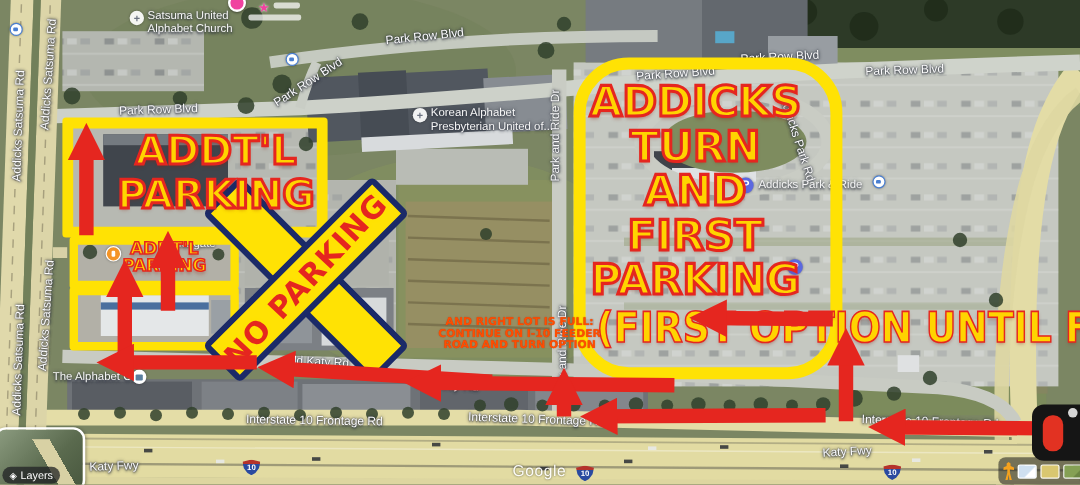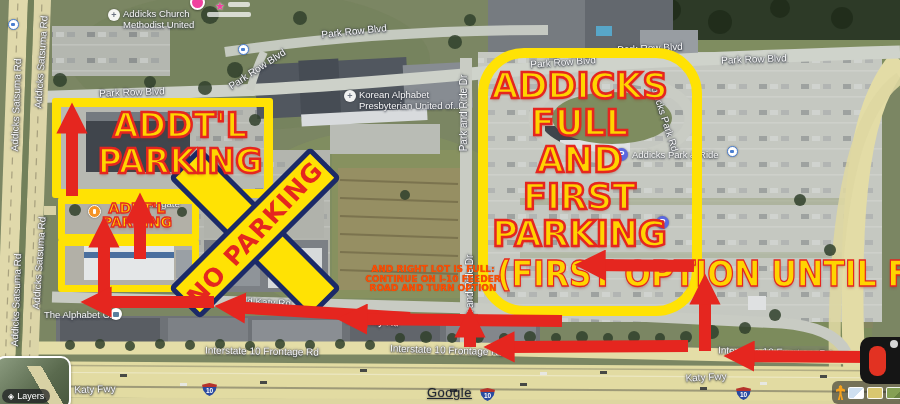--- a/index.html
+++ b/index.html
@@ -70,22 +70,22 @@
       background:rgba(25,25,25,.55);display:flex;align-items:center;gap:3px;padding:0 4px;box-sizing:border-box;}
   .pegman{width:9px;height:15px;background:#f6a21d;flex:none;
       clip-path:polygon(50% 0,68% 8%,68% 22%,100% 30%,100% 45%,62% 42%,62% 60%,80% 100%,58% 100%,50% 70%,42% 100%,20% 100%,38% 60%,38% 42%,0 45%,0 30%,32% 22%,32% 8%);}
   .thumb{width:16px;height:12px;border:1px solid rgba(255,255,255,.9);border-radius:2px;flex:none;box-sizing:border-box;}
   .thumb.t1{background:linear-gradient(135deg,#cfe0f0 60%,#fff 60%);}
   .thumb.t2{background:#d9c770;}
   .thumb.t3{background:linear-gradient(135deg,#85a054 70%,#6b8442 70%);}
   .edgewidget{position:absolute;z-index:7;left:860px;top:337px;width:40px;height:47px;background:#151515;border-radius:10px 0 0 10px;}
   .edgewidget .redpill{position:absolute;left:9px;top:9px;width:17px;height:30px;background:#e23222;border-radius:8px;}
   .edgewidget .dot{position:absolute;left:30px;top:3px;width:8px;height:8px;border-radius:50%;background:#d6d6d6;}
-  .gwm{position:absolute;z-index:7;left:427px;top:385px;color:#0f172a;font-size:13px;letter-spacing:.5px;
-      text-shadow:0 0 2px rgba(0,0,0,.7);opacity:.92;text-decoration:underline;}
+  .gwm{position:absolute;z-index:7;left:427px;top:385px;color:#ffffff;font-size:13px;letter-spacing:.5px;
+      text-shadow:0 0 2px rgba(0,0,0,.7);opacity:.92;}
 </style>
 </head>
 <body>
 
 <div id="stage">
 
   <svg class="base" width="900" height="404" viewBox="0 0 900 404">
     <defs>
       <pattern id="cars" width="42" height="26" patternUnits="userSpaceOnUse">
         <rect x="3" y="6" width="8" height="5" fill="rgba(55,60,72,.55)"></rect>
@@ -266,22 +266,22 @@
   <div class="rl" style="left:264px;top:302px;transform:translate(-50%,-50%) rotate(3deg);">Old Katy Rd</div>
   <div class="rl" style="left:372px;top:321px;transform:translate(-50%,-50%) rotate(4deg);">Old Katy Rd</div>
   <div class="rl" style="left:262px;top:351px;transform:translate(-50%,-50%) rotate(1deg);">Interstate 10 Frontage Rd</div>
   <div class="rl" style="left:447px;top:350px;transform:translate(-50%,-50%) rotate(2deg);">Interstate 10 Frontage Rd</div>
   <div class="rl" style="left:775px;top:352px;transform:translate(-50%,-50%) rotate(2deg);">Interstate 10 Frontage Rd</div>
   <div class="rl" style="left:95px;top:389px;transform:translate(-50%,-50%) rotate(-2deg);">Katy Fwy</div>
   <div class="rl" style="left:706px;top:377px;transform:translate(-50%,-50%) rotate(-3deg);">Katy Fwy</div>
 
   <div class="poi" style="left:108px;top:9px;">
     <span class="cicon">+</span>
-    <span class="txt"><span>Addicks Church</span><br>
-    <span>Methodist United</span></span>
+    <span class="txt"><span>Satsuma United</span><br>
+    <span>Alphabet Church</span></span>
   </div>
   <div class="poi" style="left:344px;top:90px;">
     <span class="cicon">+</span>
     <span class="txt"><span>Korean Alphabet</span><br>
     <span>Presbyterian United of...</span></span>
   </div>
   <div class="picon" style="left:615px;top:148px;">P</div>
   <div class="poi" style="left:632px;top:150px;">
     <span class="txt">Addicks Park &amp; Ride</span>
   </div>
@@ -302,21 +302,21 @@
   <span class="blurtext" style="left:228px;top:2px;width:22px;height:5px;"></span>
   <span class="blurtext" style="left:207px;top:12px;width:44px;height:5px;"></span>
 
   <div class="shield" style="left:202px;top:383px;">10</div>
   <div class="shield" style="left:480px;top:388px;">10</div>
   <div class="shield" style="left:736px;top:387px;">10</div>
 
   <div class="ybox" style="left:478px;top:48px;width:224px;height:268px;border-width:10px;border-radius:46px;"></div>
   <div class="prtext">
     <div class="yl">ADDICKS</div>
-    <div class="yl">FULL</div>
+    <div class="yl">TURN</div>
     <div class="yl">AND</div>
     <div class="yl">FIRST</div>
     <div class="yl">PARKING</div>
     <div class="yl yl-sm prsub">(FIRST OPTION UNTIL FULL)</div>
   </div>
 
   <div class="ybox" style="left:52px;top:98px;width:221px;height:100px;border-width:9px;border-radius:3px;"></div>
   <div class="lgtext">
     <div class="yl">ADDT'L</div>
     <div class="yl">PARKING</div>

